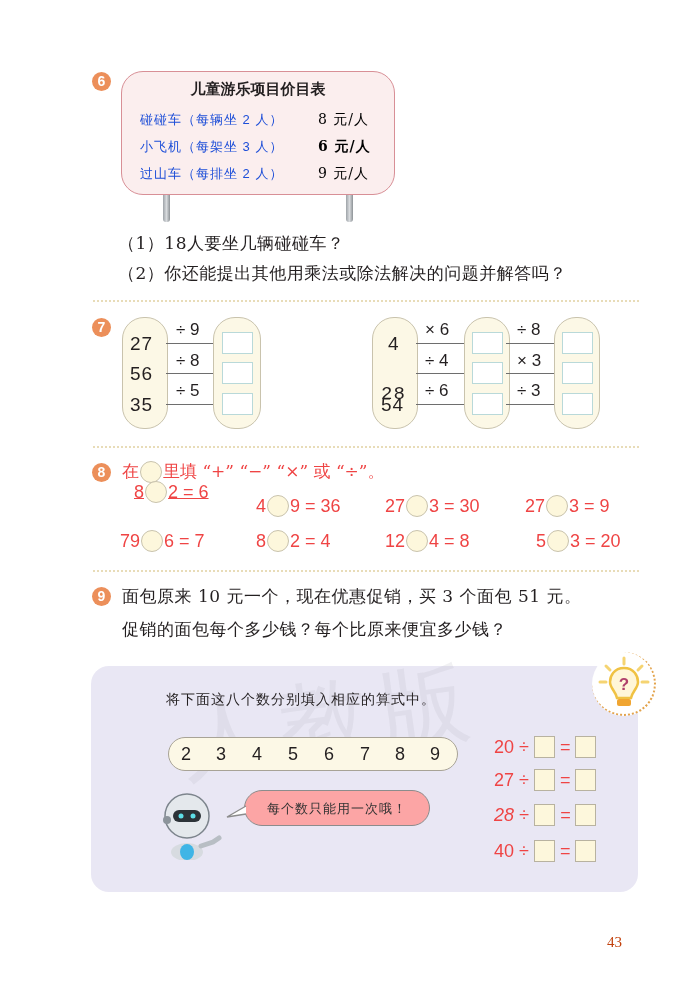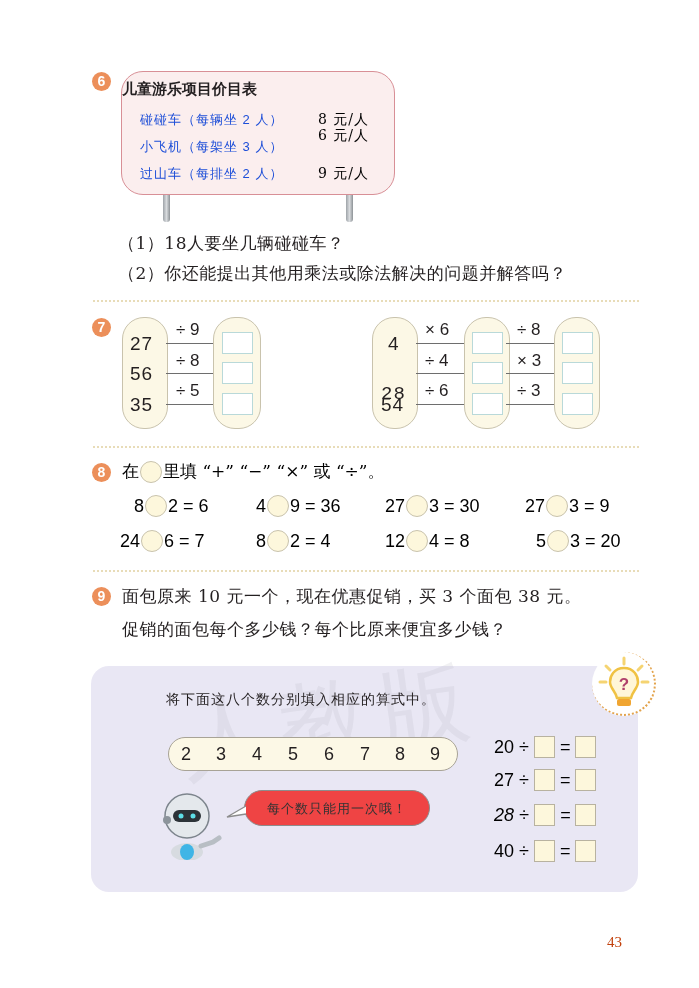--- a/index.html
+++ b/index.html
@@ -1,52 +1,52 @@
 <!DOCTYPE html>
 <html><head>
 <meta charset="utf-8">
 <style>
   * { box-sizing: border-box; margin: 0; padding: 0; }
   body { width: 699px; height: 988px; background: #ffffff; font-family: "DejaVu Sans", sans-serif; color: #231f20; position: relative; overflow: hidden; }
   .abs { position: absolute; }
   .num-badge { position: absolute; width: 19px; height: 19px; border-radius: 50%; background: #ec8f5a; color: #fff; font-family: "Liberation Sans", sans-serif; font-size: 14px; font-weight: bold; text-align: center; line-height: 19px; }
   .sign { position: absolute; left: 121px; top: 71px; width: 274px; height: 124px; background: #fbeeee; border: 1.5px solid #d88f96; border-radius: 22px; }
-  .sign-title { position: absolute; left: 0; width: 100%; top: 8px; font-size: 15px; font-weight: bold; color: #231f20; }
+  .sign-title { position: absolute; left: 0; width: 100%; top: 8px; text-align: center; font-size: 15px; font-weight: bold; color: #231f20; }
   .sign-row { position: absolute; left: 18px; font-family: Liberation Sans, sans-serif; font-size: 13px; letter-spacing: 1px; color: #1d4ed8; }
   .sign-price { position: absolute; left: 196px; font-family: "DejaVu Serif", serif; font-size: 14px; letter-spacing: 1px; color: #000000; }
   .post { position: absolute; top: 195px; width: 7px; height: 27px; background: linear-gradient(90deg, #9ea3a8, #d8dbde, #8d9296); border-radius: 0 0 3px 3px; }
   .q-text { position: absolute; left: 118px; font-family: "DejaVu Serif", serif; font-size: 17px; color: #231f20; letter-spacing: 0.5px; }
   .dotted { position: absolute; left: 93px; width: 546px; height: 0; border-top: 2px dotted #e8dcb8; }
   .pill { position: absolute; background: #fcf8e6; border: 1.5px solid #c9c3ad; border-radius: 22px; }
   .big-num { position: absolute; font-family: "Liberation Sans", sans-serif; font-size: 19px; color: #231f20; letter-spacing: 1px; }
   .op { position: absolute; font-family: "Liberation Sans", sans-serif; font-size: 17px; color: #231f20; }
   .arrow { position: absolute; height: 1px; background: #6e6e6e; }
   .arrow::after { content: ""; position: absolute; right: -1px; top: -3px; border-left: 5px solid #6e6e6e; border-top: 3.5px solid transparent; border-bottom: 3.5px solid transparent; }
   .ans-box { position: absolute; width: 31px; height: 22px; background: #fff; border: 1.5px solid #b9d9d9; }
   .circ { display: inline-block; width: 22px; height: 22px; border-radius: 50%; background: #fdf7dc; border: 1px solid #c9c3ad; vertical-align: middle; margin: 0 1px; }
-  .eq { position: absolute; font-family: "Liberation Sans", sans-serif; font-size: 18px; color: #000000; white-space: nowrap; }
+  .eq { position: absolute; font-family: "Liberation Sans", sans-serif; font-size: 18px; color: #ef4444; white-space: nowrap; }
   .eq span { vertical-align: middle; }
   .panel { position: absolute; left: 91px; top: 666px; width: 547px; height: 226px; background: #e9e7f4; border-radius: 18px; }
   .num-strip { position: absolute; left: 168px; top: 737px; width: 290px; height: 34px; background: #fcf8e6; border: 1.5px solid #a8a396; border-radius: 17px; }
   .strip-num { position: absolute; top: 6px; font-family: "Liberation Sans", sans-serif; font-size: 18px; color: #231f20; }
   .fill-box { display: inline-block; width: 21px; height: 22px; background: #fdf7dc; border: 1px solid #b8b2a0; vertical-align: middle; }
-  .bubble { position: absolute; left: 244px; top: 790px; width: 186px; height: 36px; background: #ef4444; border: 1.5px solid #8c8c8c; border-radius: 18px; }
+  .bubble { position: absolute; left: 244px; top: 790px; width: 186px; height: 36px; background: #fca5a5; border: 1.5px solid #8c8c8c; border-radius: 18px; }
   .bubble-text { position: absolute; left: 0; width: 100%; top: 9px; text-align: center; font-family: "DejaVu Serif", serif; font-size: 13px; color: #333; letter-spacing: 1px; }
   .watermark { position: absolute; left: 180px; top: 660px; font-family: "DejaVu Serif", serif; font-size: 90px; color: rgba(180,180,190,0.18); letter-spacing: 10px; transform: rotate(-8deg); }
 </style>
 </head>
 <body>
 
 <div class="num-badge" style="left:92px;top:72px;">6</div>
 <div class="sign">
   <div class="sign-title">儿童游乐项目价目表</div>
   <div class="sign-row" style="top:39px;">碰碰车（每辆坐 2 人）</div>
   <div class="sign-price" style="top:39px;">8 元/人</div>
   <div class="sign-row" style="top:66px;">小飞机（每架坐 3 人）</div>
-  <div class="sign-price" style="top:55px;">6 元/人</div>
+  <div class="sign-price" style="top:66px;font-weight:bold;">6 元/人</div>
   <div class="sign-row" style="top:93px;">过山车（每排坐 2 人）</div>
   <div class="sign-price" style="top:93px;">9 元/人</div>
 </div>
 <div class="post" style="left:163px;"></div>
 <div class="post" style="left:346px;"></div>
 
 <div class="q-text" style="top:232px;">（1）18人要坐几辆碰碰车？</div>
 <div class="q-text" style="top:262px;">（2）你还能提出其他用乘法或除法解决的问题并解答吗？</div>
 
 <div class="dotted" style="top:300px;"></div>
@@ -93,34 +93,34 @@
 <div class="ans-box" style="left:562px;top:362px;"></div>
 <div class="ans-box" style="left:562px;top:393px;"></div>
 
 <div class="dotted" style="top:446px;"></div>
 
 <div class="num-badge" style="left:92px;top:463px;">8</div>
 <div class="eq" style="left:122px;top:460px;font-family:'DejaVu Serif',serif;font-size:17px;">
   <span>在</span><span class="circ"></span><span>里填 “+” “−” “×” 或 “÷”。</span>
 </div>
 
-<div class="eq" style="left:134px;top:495px;"><span>8</span><span class="circ"></span><span>2 = 6</span></div>
+<div class="eq" style="left:134px;top:481px;text-decoration:underline;"><span>8</span><span class="circ"></span><span>2 = 6</span></div>
 <div class="eq" style="left:256px;top:495px;"><span>4</span><span class="circ"></span><span>9 = 36</span></div>
 <div class="eq" style="left:385px;top:495px;"><span>27</span><span class="circ"></span><span>3 = 30</span></div>
 <div class="eq" style="left:525px;top:495px;"><span>27</span><span class="circ"></span><span>3 = 9</span></div>
 
-<div class="eq" style="left:120px;top:530px;"><span>24</span><span class="circ"></span><span>6 = 7</span></div>
+<div class="eq" style="left:120px;top:530px;"><span>79</span><span class="circ"></span><span>6 = 7</span></div>
 <div class="eq" style="left:256px;top:530px;"><span>8</span><span class="circ"></span><span>2 = 4</span></div>
 <div class="eq" style="left:385px;top:530px;"><span>12</span><span class="circ"></span><span>4 = 8</span></div>
 <div class="eq" style="left:536px;top:530px;"><span>5</span><span class="circ"></span><span>3 = 20</span></div>
 
 <div class="dotted" style="top:570px;"></div>
 
 <div class="num-badge" style="left:92px;top:587px;">9</div>
-<div class="q-text" style="left:122px;top:585px;">面包原来 10 元一个，现在优惠促销，买 3 个面包 38 元。</div>
+<div class="q-text" style="left:122px;top:585px;">面包原来 10 元一个，现在优惠促销，买 3 个面包 51 元。</div>
 <div class="q-text" style="left:122px;top:618px;">促销的面包每个多少钱？每个比原来便宜多少钱？</div>
 
 <div class="panel"></div>
 <div class="watermark">人教版</div>
 
 <div class="abs" style="left:592px;top:652px;width:64px;height:64px;border-radius:50%;background:#fff;border-right:2px dotted #e3a34b;border-bottom:2px dotted #e3a34b;">
   <svg width="64" height="64" viewBox="0 0 64 64">
     <g stroke="#f5d472" stroke-width="3" stroke-linecap="round">
       <line x1="32" y1="6" x2="32" y2="12"></line>
       <line x1="14" y1="14" x2="18" y2="18"></line>

